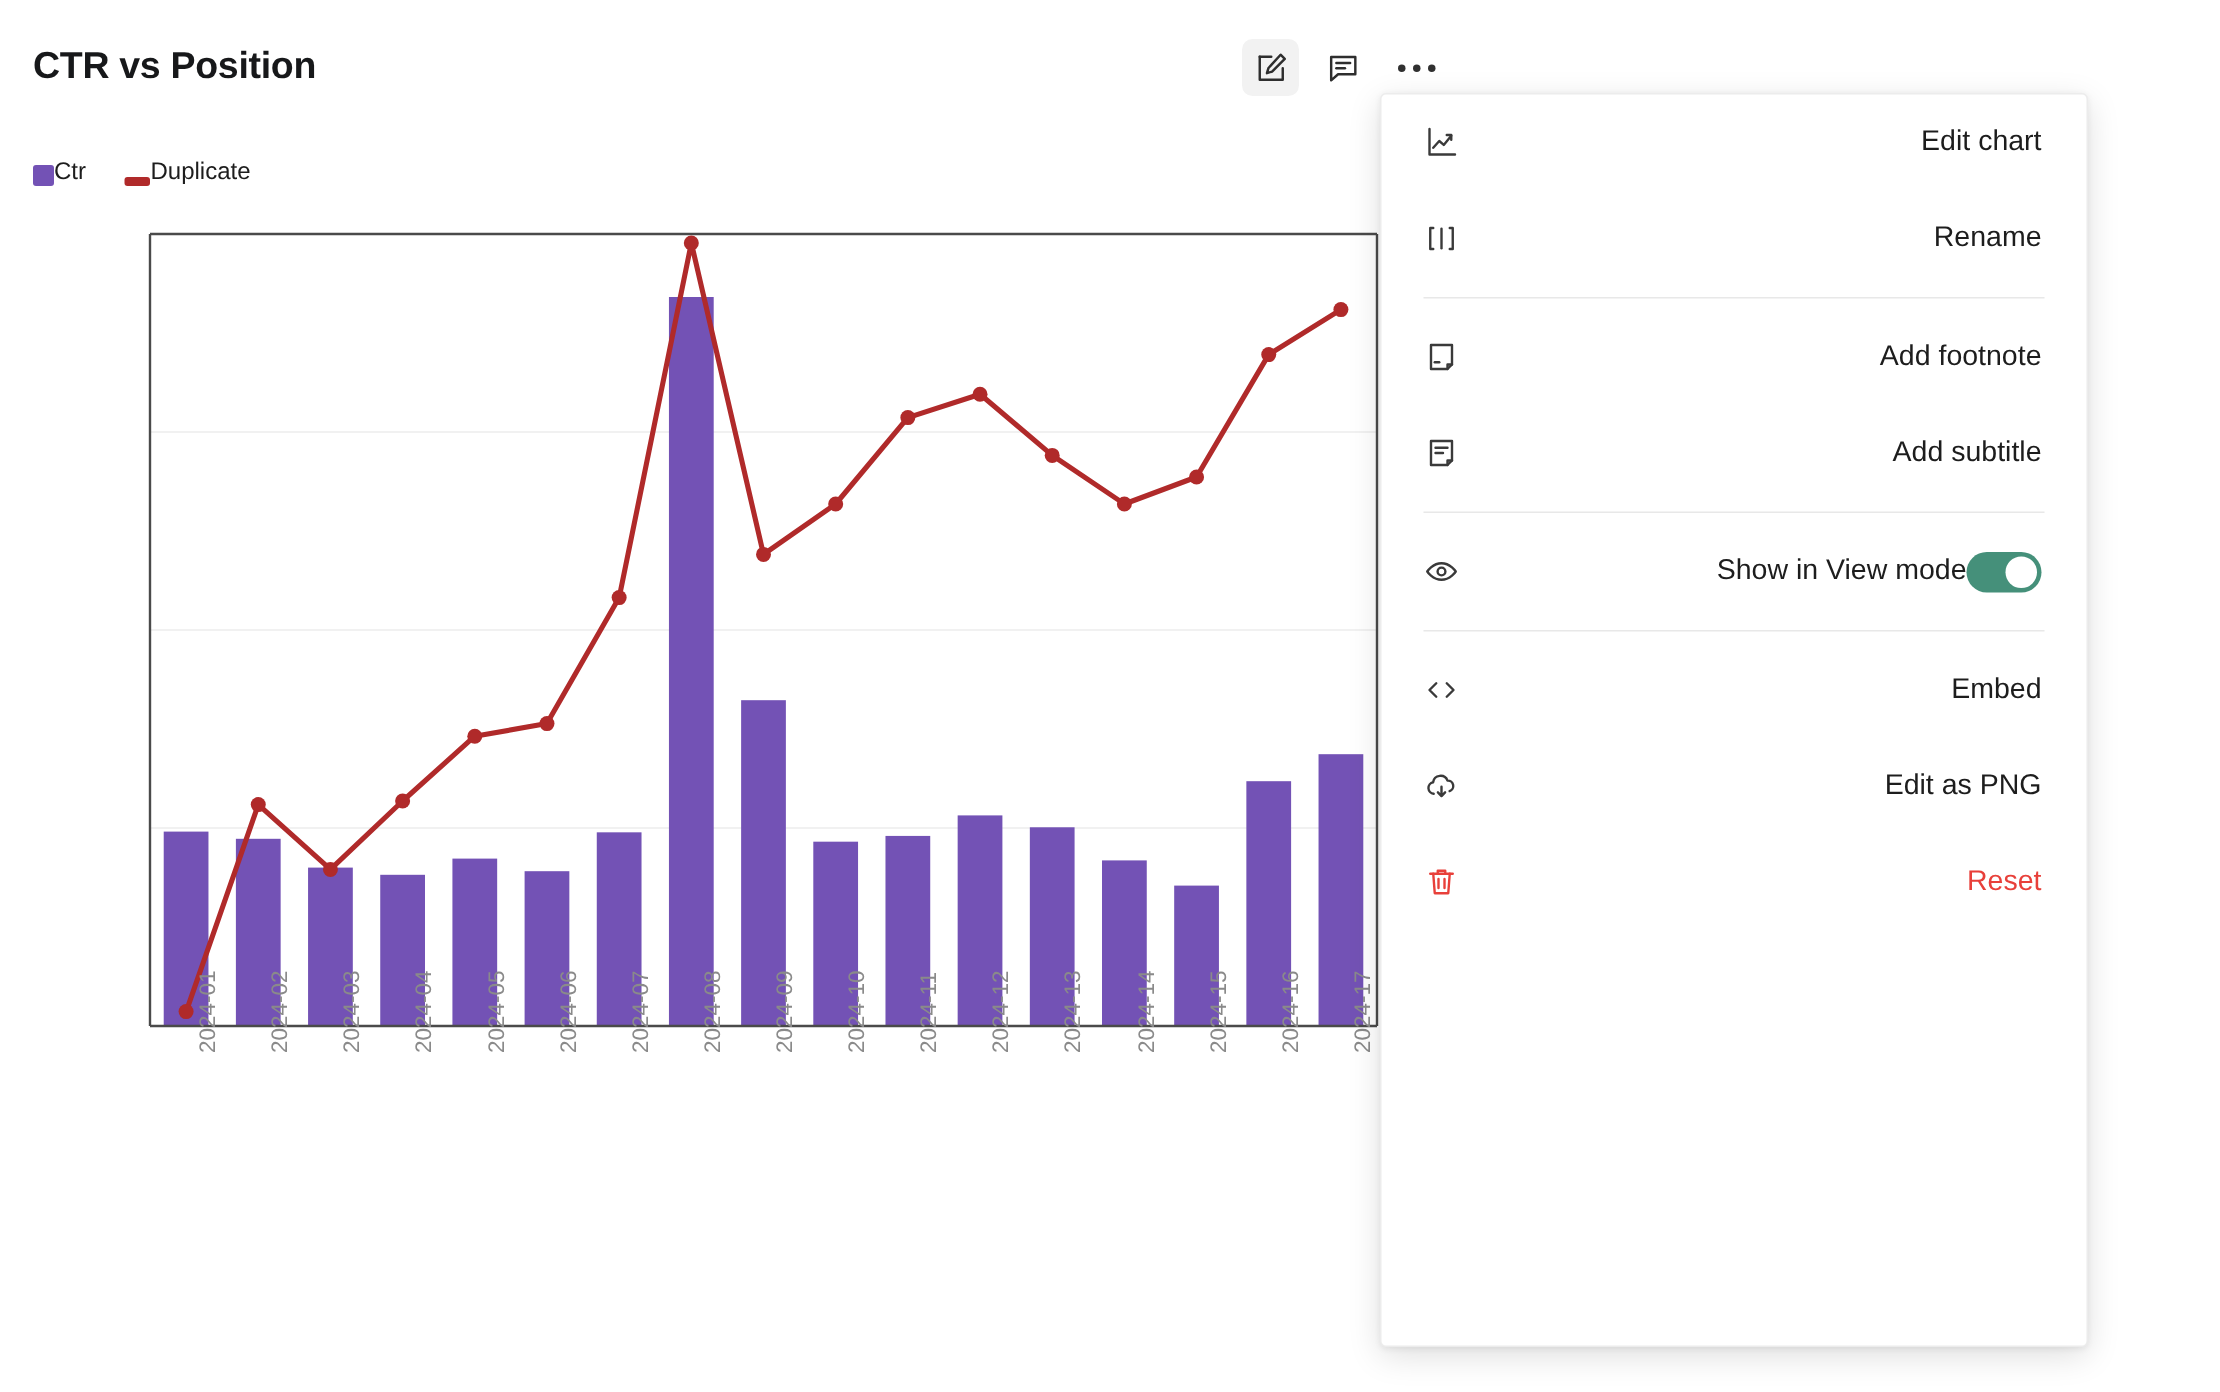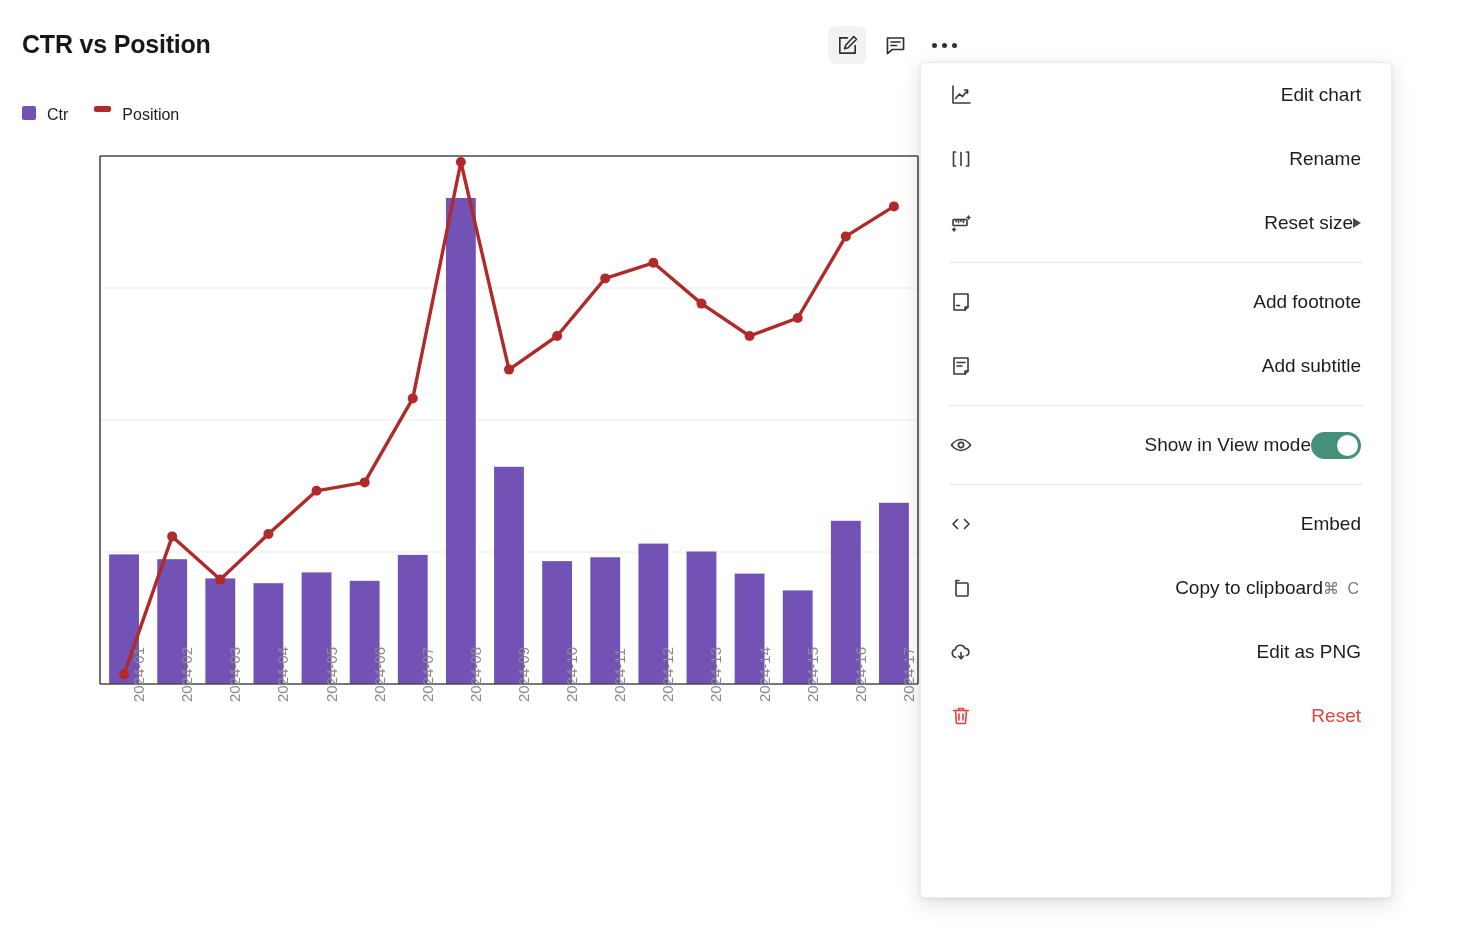--- a/index.html
+++ b/index.html
@@ -71,21 +71,21 @@
   #chart-legend {
     position: absolute;
     left: 22px;
     top: 106px;
     display: flex;
     align-items: center;
     gap: 26px;
     font-size: 16px;
     color: #1d1d1d;
   }
-  .legend-item { display: flex; align-items: flex-start; gap: 11px; cursor: pointer; }
+  .legend-item { display: flex; align-items: flex-end; cursor: pointer; }
   .swatch-bar { width: 14px; height: 14px; border-radius: 2px; }
   .swatch-line { width: 17px; height: 6px; border-radius: 2px; }
 
   
   #chart-area {
     position: absolute;
     left: 0;
     top: 140px;
     width: 930px;
     height: 690px;
@@ -211,21 +211,21 @@
   </div>
 </div>
 
 <div id="chart-legend">
   <div class="legend-item">
     <span class="swatch-bar" style="background: rgb(115, 82, 181);"></span>
     <span>Ctr</span>
   </div>
   <div class="legend-item">
     <span class="swatch-line" style="background: rgb(176, 42, 42);"></span>
-    <span>Position</span>
+    <span>Duplicate</span>
   </div>
 </div>
 
 <div id="chart-area">
   <div id="ytick-layer"></div>
   <svg id="plot" width="930" height="550">
       <line x1="100" x2="918" y1="412" y2="412" stroke="#ececec" stroke-width="1"></line>
       <line x1="100" x2="918" y1="280" y2="280" stroke="#ececec" stroke-width="1"></line>
       <line x1="100" x2="918" y1="148" y2="148" stroke="#ececec" stroke-width="1"></line>
       <line x1="100" x2="918" y1="16" y2="16" stroke="#ececec" stroke-width="1"></line>
@@ -305,31 +305,20 @@
       <div class="menu-item">
         <span class="mi-icon">
           <svg width="24" height="24" viewBox="0 0 24 24" fill="none" stroke="currentColor" stroke-width="1.6" stroke-linecap="round" stroke-linejoin="round">
             <path d="M6.5 5h-2v14h2"></path>
             <path d="M17.5 5h2v14h-2"></path>
             <path d="M12 5.5v13"></path>
           </svg>
         </span>
         <span class="mi-label">Rename</span>
       </div>
-      <div class="menu-item">
-        <span class="mi-icon">
-          <svg width="24" height="24" viewBox="0 0 24 24" fill="none" stroke="currentColor" stroke-width="1.6" stroke-linecap="round" stroke-linejoin="round">
-            <rect x="4" y="8.5" width="14" height="6" rx="0.8"></rect>
-            <path d="M7 8.5v2M9.5 8.5v3M12 8.5v2M14.5 8.5v3"></path>
-            <path d="M19.5 5v3M18 6.5h3M5 17v3M3.5 18.5h3"></path>
-          </svg>
-        </span>
-        <span class="mi-label">Reset size</span>
-        <span class="mi-arrow"></span>
-      </div>
     </div>
     <div class="menu-sep"></div>
     <div class="menu-group">
       <div class="menu-item">
         <span class="mi-icon">
           <svg width="24" height="24" viewBox="0 0 24 24" fill="none" stroke="currentColor" stroke-width="1.6" stroke-linecap="round" stroke-linejoin="round">
             <path d="M5 4h14v13l-3 3H5z"></path>
             <path d="M7.5 15.5h3"></path>
             <path d="M19 17h-3v3"></path>
           </svg>
@@ -365,30 +354,20 @@
     <div class="menu-sep"></div>
     <div class="menu-group">
       <div class="menu-item">
         <span class="mi-icon">
           <svg width="24" height="24" viewBox="0 0 24 24" fill="none" stroke="currentColor" stroke-width="1.6" stroke-linecap="round" stroke-linejoin="round">
             <path d="M8.5 7.5L4 12l4.5 4.5"></path>
             <path d="M15.5 7.5L20 12l-4.5 4.5"></path>
           </svg>
         </span>
         <span class="mi-label">Embed</span>
-      </div>
-      <div class="menu-item">
-        <span class="mi-icon">
-          <svg width="24" height="24" viewBox="0 0 24 24" fill="none" stroke="currentColor" stroke-width="1.6" stroke-linecap="round" stroke-linejoin="round">
-            <path d="M7 7V4.5h3"></path>
-            <rect x="7" y="7" width="12" height="13" rx="1"></rect>
-          </svg>
-        </span>
-        <span class="mi-label">Copy to clipboard</span>
-        <span class="mi-shortcut">⌘ C</span>
       </div>
       <div class="menu-item">
         <span class="mi-icon">
           <svg width="24" height="24" viewBox="0 0 24 24" fill="none" stroke="currentColor" stroke-width="1.6" stroke-linecap="round" stroke-linejoin="round">
             <path d="M6.8 17.2a3.9 3.9 0 01-.4-7.7 5 5 0 019.6-1.1 3.6 3.6 0 011.4 7"></path>
             <path d="M12 12.5v6M9.6 16.2L12 18.7l2.4-2.5"></path>
           </svg>
         </span>
         <span class="mi-label">Edit as PNG</span>
       </div>

